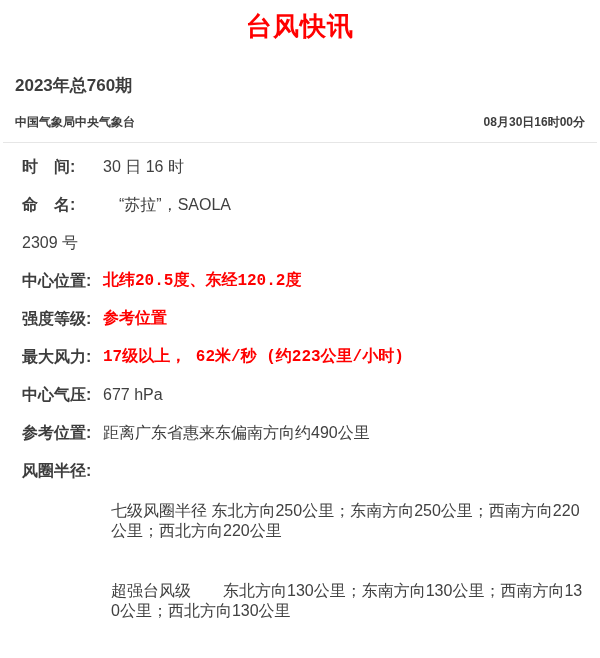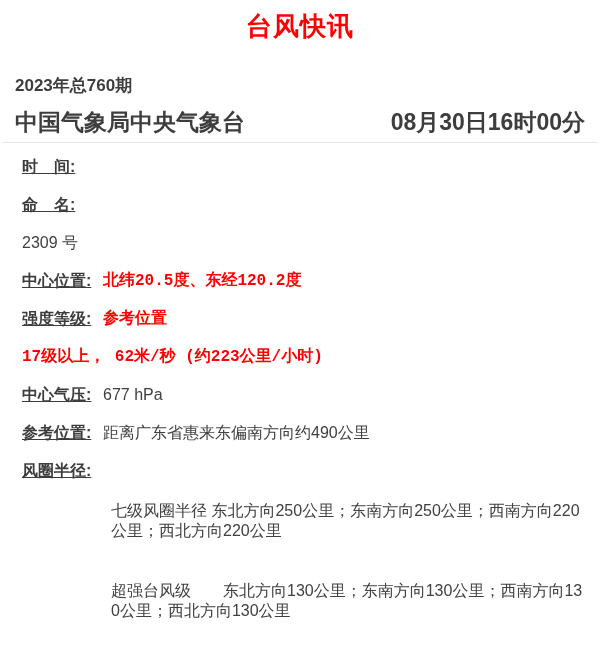--- a/index.html
+++ b/index.html
@@ -33,21 +33,21 @@
     font-size: 17px;
     line-height: 20px;
     margin-top: 32px;
     color: #3d3d3d;
   }
   .meta {
     display: flex;
     justify-content: space-between;
     align-items: flex-end;
     font-weight: bold;
-    font-size: 23px;
+    font-size: 12px;
     line-height: 20px;
     margin-top: 16px;
     color: #3d3d3d;
   }
   .divider {
     border: none;
     border-top: 1px solid #e6e6e6;
     margin: 10px -12px 0 -12px;
     height: 0;
   }
@@ -57,21 +57,20 @@
     display: flex;
     line-height: 20px;
     margin-bottom: 18px;
   }
   .row .label {
     flex: none;
     width: 81px;
     font-weight: bold;
     white-space: pre;
     color: #3d3d3d;
-    text-decoration: underline;
   }
   .row .value {
     flex: none;
     width: 482px;
     white-space: pre-wrap;
     word-break: break-all;
   }
   .row.red .value {
     color: #fe0000;
     font-weight: bold;
@@ -92,41 +91,44 @@
     <span>中国气象局中央气象台</span>
     <span>08月30日16时00分</span>
   </div>
 
   <hr class="divider">
 
   <div class="info-table">
 
     <div class="row">
       <span class="label">时　间:</span>
+      <span class="value">30 日 16 时</span>
     </div>
 
     <div class="row">
       <span class="label">命　名:</span>
+      <span class="value">　“苏拉”，SAOLA</span>
     </div>
 
     <div class="row">
       <span class="value">2309 号</span>
     </div>
 
     <div class="row red">
       <span class="label">中心位置:</span>
       <span class="value">北纬20.5度、东经120.2度</span>
     </div>
 
     <div class="row red">
       <span class="label">强度等级:</span>
       <span class="value">参考位置</span>
     </div>
 
     <div class="row red">
+      <span class="label">最大风力:</span>
       <span class="value">17级以上， 62米/秒 (约223公里/小时)</span>
     </div>
 
     <div class="row">
       <span class="label">中心气压:</span>
       <span class="value">677 hPa</span>
     </div>
 
     <div class="row">
       <span class="label">参考位置:</span>

